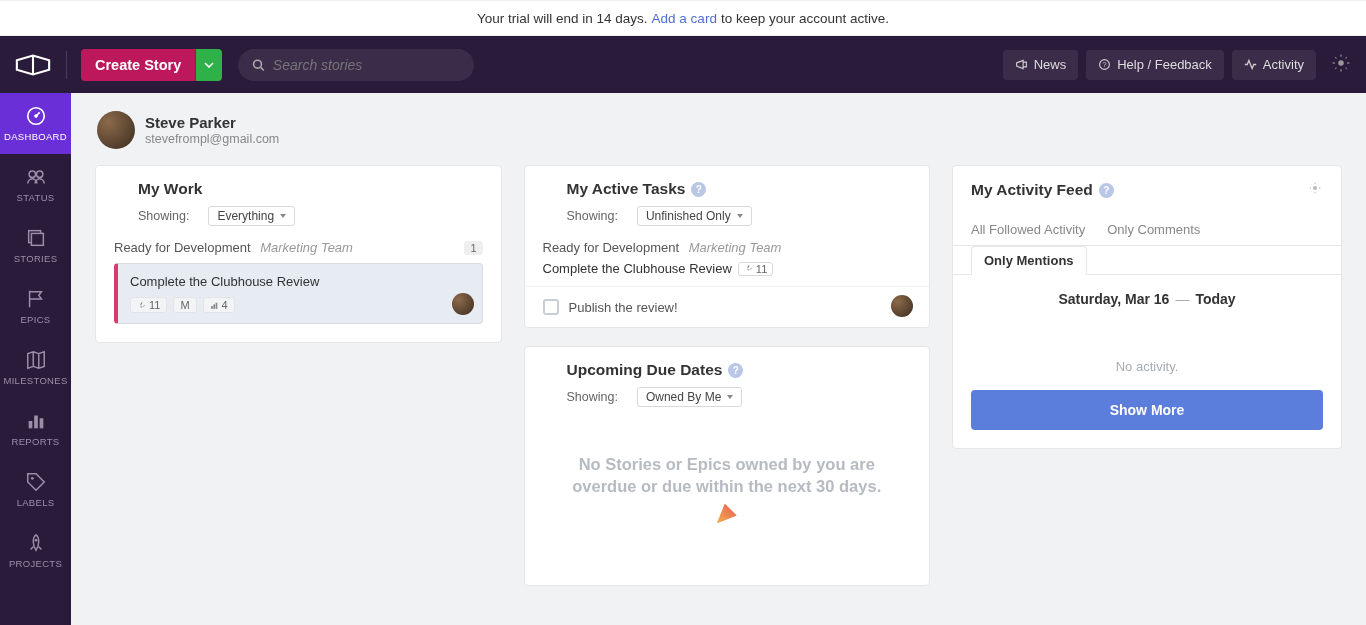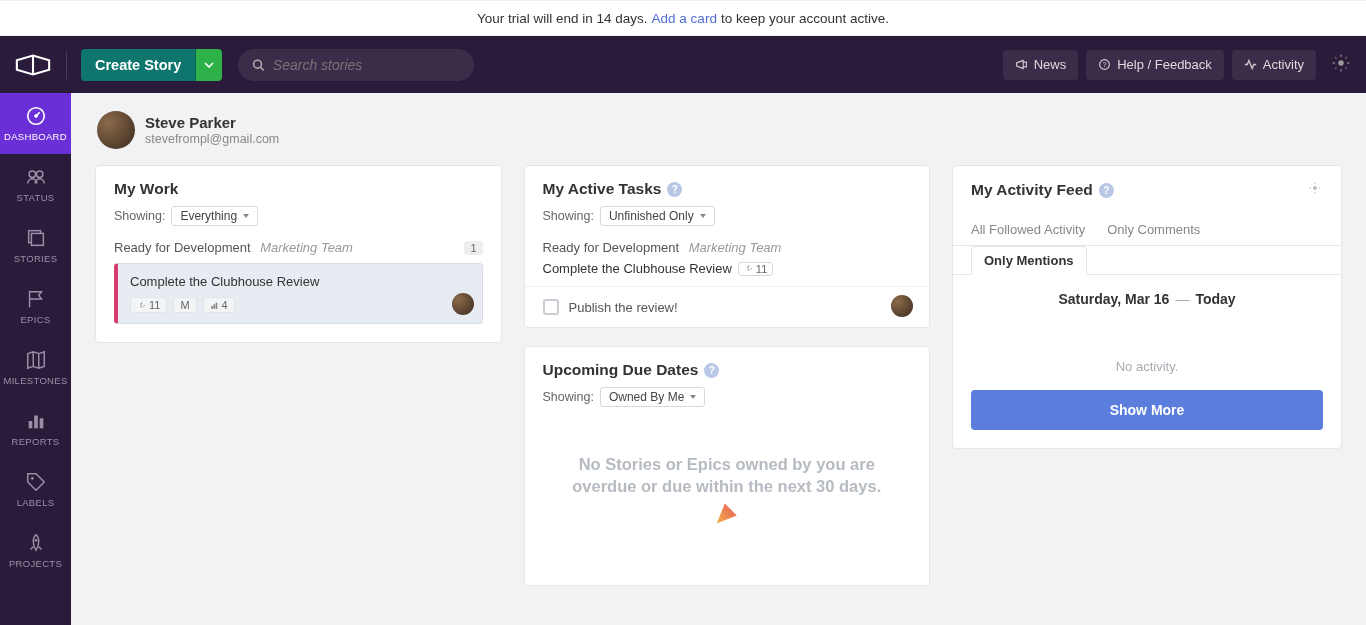--- a/index.html
+++ b/index.html
@@ -4,21 +4,21 @@
 <style>
   * { box-sizing: border-box; margin: 0; padding: 0; font-family: -apple-system, BlinkMacSystemFont, "Segoe UI", Helvetica, Arial, sans-serif; }
   body { width:1366px; height:625px; overflow:hidden; background:#fff; color:#333; }
   .top-trial { width:100%; height:36px; border-top:1px solid #eee; border-bottom:1px solid #eee; display:flex; align-items:center; justify-content:center; font-size:13.5px; color:#333; }
   .top-trial a { color:#4f6ed4; text-decoration:none; font-weight:500; margin:0 4px;}
   .header { background:#2b1b3a; height:57px; display:flex; align-items:center; padding:0 14px; }
   .logo { width:38px; height:28px; margin-right:14px; }
   .logo svg path { stroke:#fff; stroke-width:2.2; fill:none; }
   .divider-v { width:1px; height:28px; background:rgba(255,255,255,0.15); margin-right:14px; }
   .create-btn-group { display:flex; }
-  .create-btn { background:#0f766e; color:#fff; font-weight:600; font-size:14.5px; border:none; height:32px; padding:0 14px; border-radius:4px 0 0 4px; border-right:1px solid rgba(0,0,0,.18); display:flex; align-items:center; cursor:pointer;}
+  .create-btn { background:#be185d; color:#fff; font-weight:600; font-size:14.5px; border:none; height:32px; padding:0 14px; border-radius:4px 0 0 4px; border-right:1px solid rgba(0,0,0,.18); display:flex; align-items:center; cursor:pointer;}
   .create-caret { background:#2fb14a; color:#fff; border:none; height:32px; width:26px; border-radius:0 4px 4px 0; display:flex; align-items:center; justify-content:center; cursor:pointer;}
   .search-wrap { margin-left:16px; background:#3b2c4a; border-radius:16px; height:32px; display:flex; align-items:center; padding:0 14px; width:236px;}
   .search-wrap svg { margin-right:8px; }
   .search-input { background:transparent; border:none; outline:none; color:#ccc; font-style:italic; font-size:14px; width:100%; }
   .header-spacer { flex:1; }
   .pill { background:#3b2c4a; color:#ddd; height:30px; border-radius:4px; display:flex; align-items:center; padding:0 12px; font-size:13px; margin-left:8px; cursor:pointer;}
   .pill svg { margin-right:6px; }
   .gear-btn { margin-left:14px; color:#999; cursor:pointer; }
   
   .layout { display:flex; height:calc(625px - 36px - 57px); }
@@ -30,24 +30,24 @@
   
   .main { flex:1; background:#f1f2f4; padding:18px 24px; overflow:auto; height:100%; }
   .user-row { display:flex; align-items:center; margin-bottom:16px; margin-left:2px;}
   .avatar-lg { width:38px; height:38px; border-radius:50%; background: radial-gradient(circle at 30% 30%, #8c6a4a, #3a2b20); margin-right:10px; flex-shrink:0;}
   .user-name { font-weight:600; font-size:15px; color:#333;}
   .user-email { font-size:12.5px; color:#888; margin-top:1px;}
   .cols { display:flex; gap:22px; align-items:flex-start;}
   .card { background:#fff; border-radius:4px; border:1px solid #e6e6e9; }
   .col { flex:1; display:flex; flex-direction:column; gap:18px;}
   .col-right { width:390px; flex:none;}
-  .card .ch-head { padding:14px 18px 4px 18px; }
+  .card .ch-head { padding:14px 18px 4px 18px;margin-left:24px; }
   .ch-title { font-weight:600; font-size:15.5px; color:#333; display:flex; align-items:center;}
   .help-q { width:15px; height:15px; border-radius:50%; background:#b8c7e6; color:#fff; font-size:10px; display:inline-flex; align-items:center; justify-content:center; margin-left:6px; font-weight:700;}
-  .showing { font-size:12.5px; color:#666; margin-top:8px; display:flex; align-items:center; }
+  .showing { font-size:12.5px; color:#666; margin-top:8px; display:flex; align-items:center;gap:13px; }
   .dropdown { border:1px solid #d9d9dd; border-radius:3px; padding:2px 8px; margin-left:6px; font-size:12px; color:#444; display:inline-flex; align-items:center; cursor:pointer;}
   .dropdown .caret { margin-left:6px; border-top:4px solid #888; border-left:3.5px solid transparent; border-right:3.5px solid transparent;}
   .section { padding:10px 18px 0 18px; }
   .section-head { display:flex; align-items:center; justify-content:space-between; font-size:13px;}
   .sec-state { color:#555; font-weight:500;}
   .sec-team { color:#999; font-style:italic; margin-left:6px;}
   .count-badge { background:#eee; color:#666; font-size:11px; padding:1px 6px; border-radius:3px;}
   .story-card { margin-top:8px; border:1px solid #d9dbe0; border-left:4px solid #d63b6e; border-radius:4px; background:#e7ebf2; padding:10px 12px; position:relative;}
   .story-title { font-size:13px; color:#333;}
   .story-tags { display:flex; gap:6px; margin-top:8px;}

